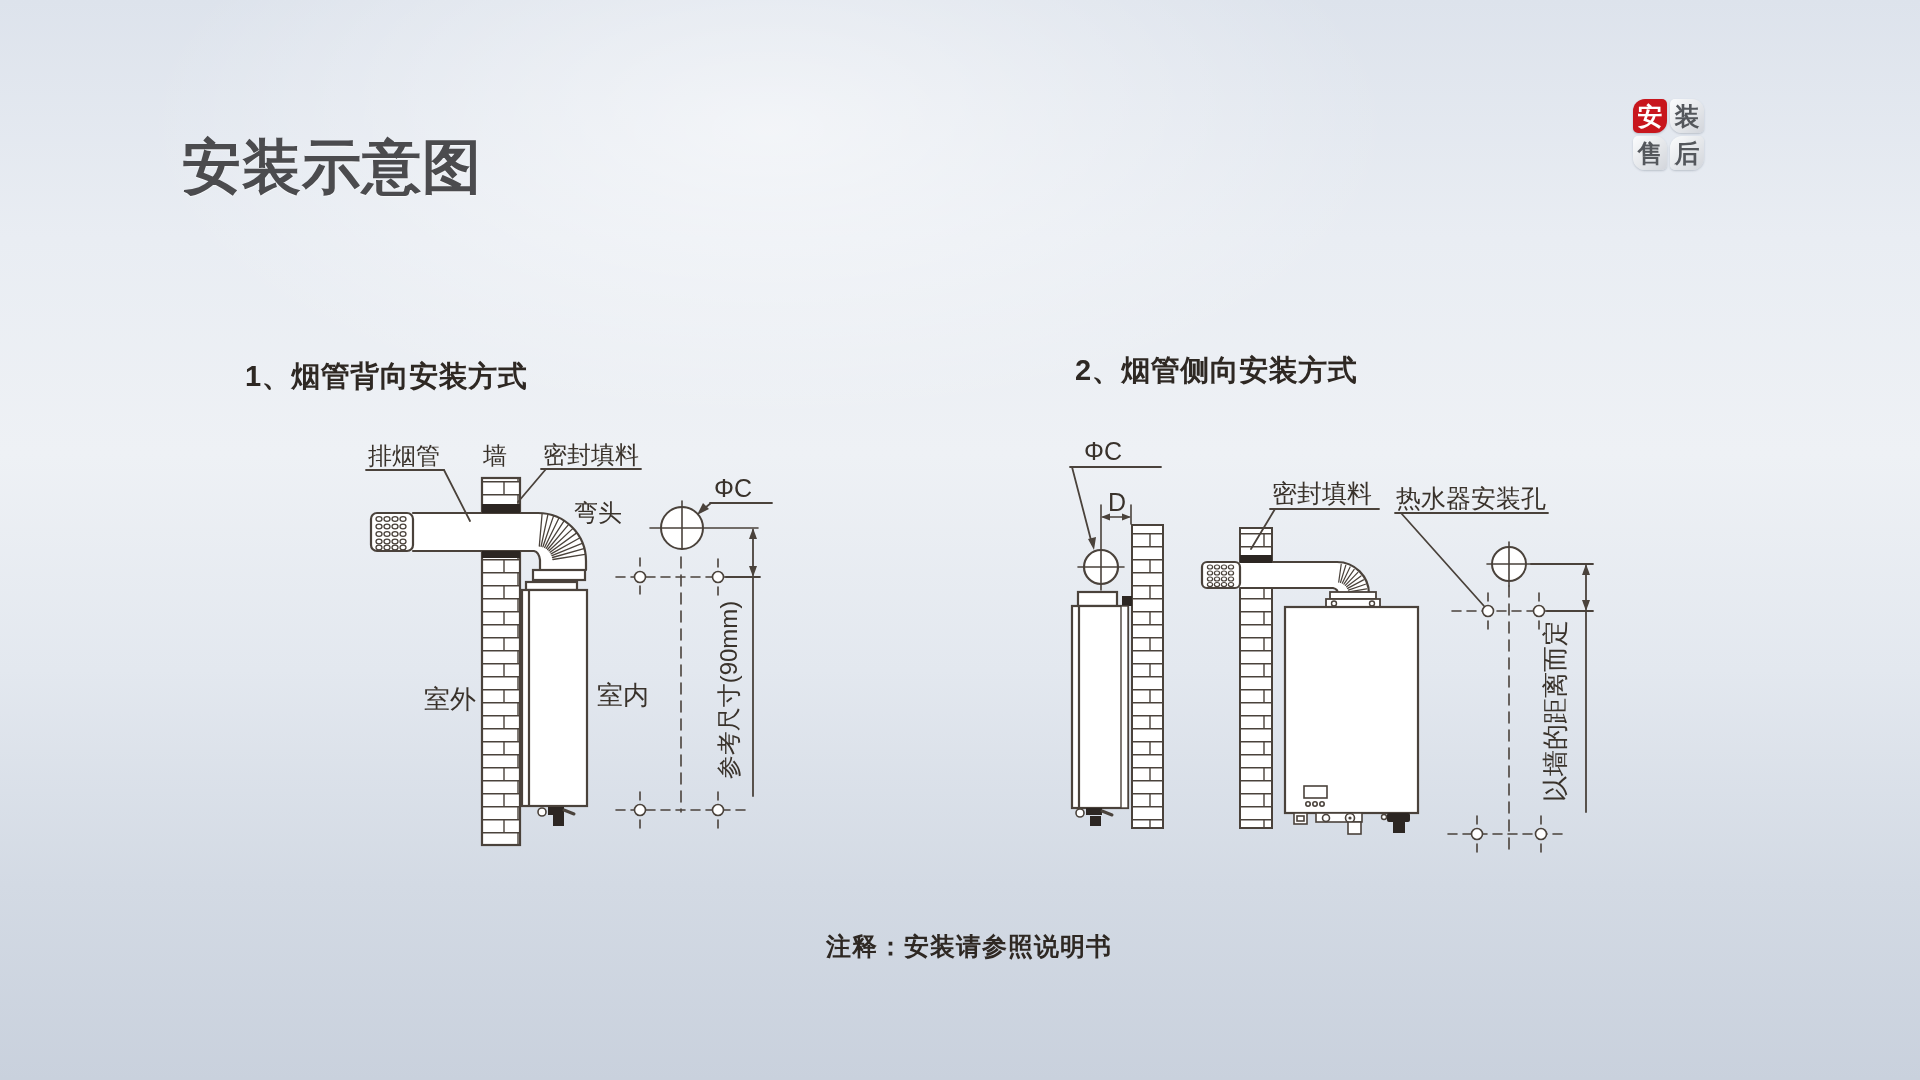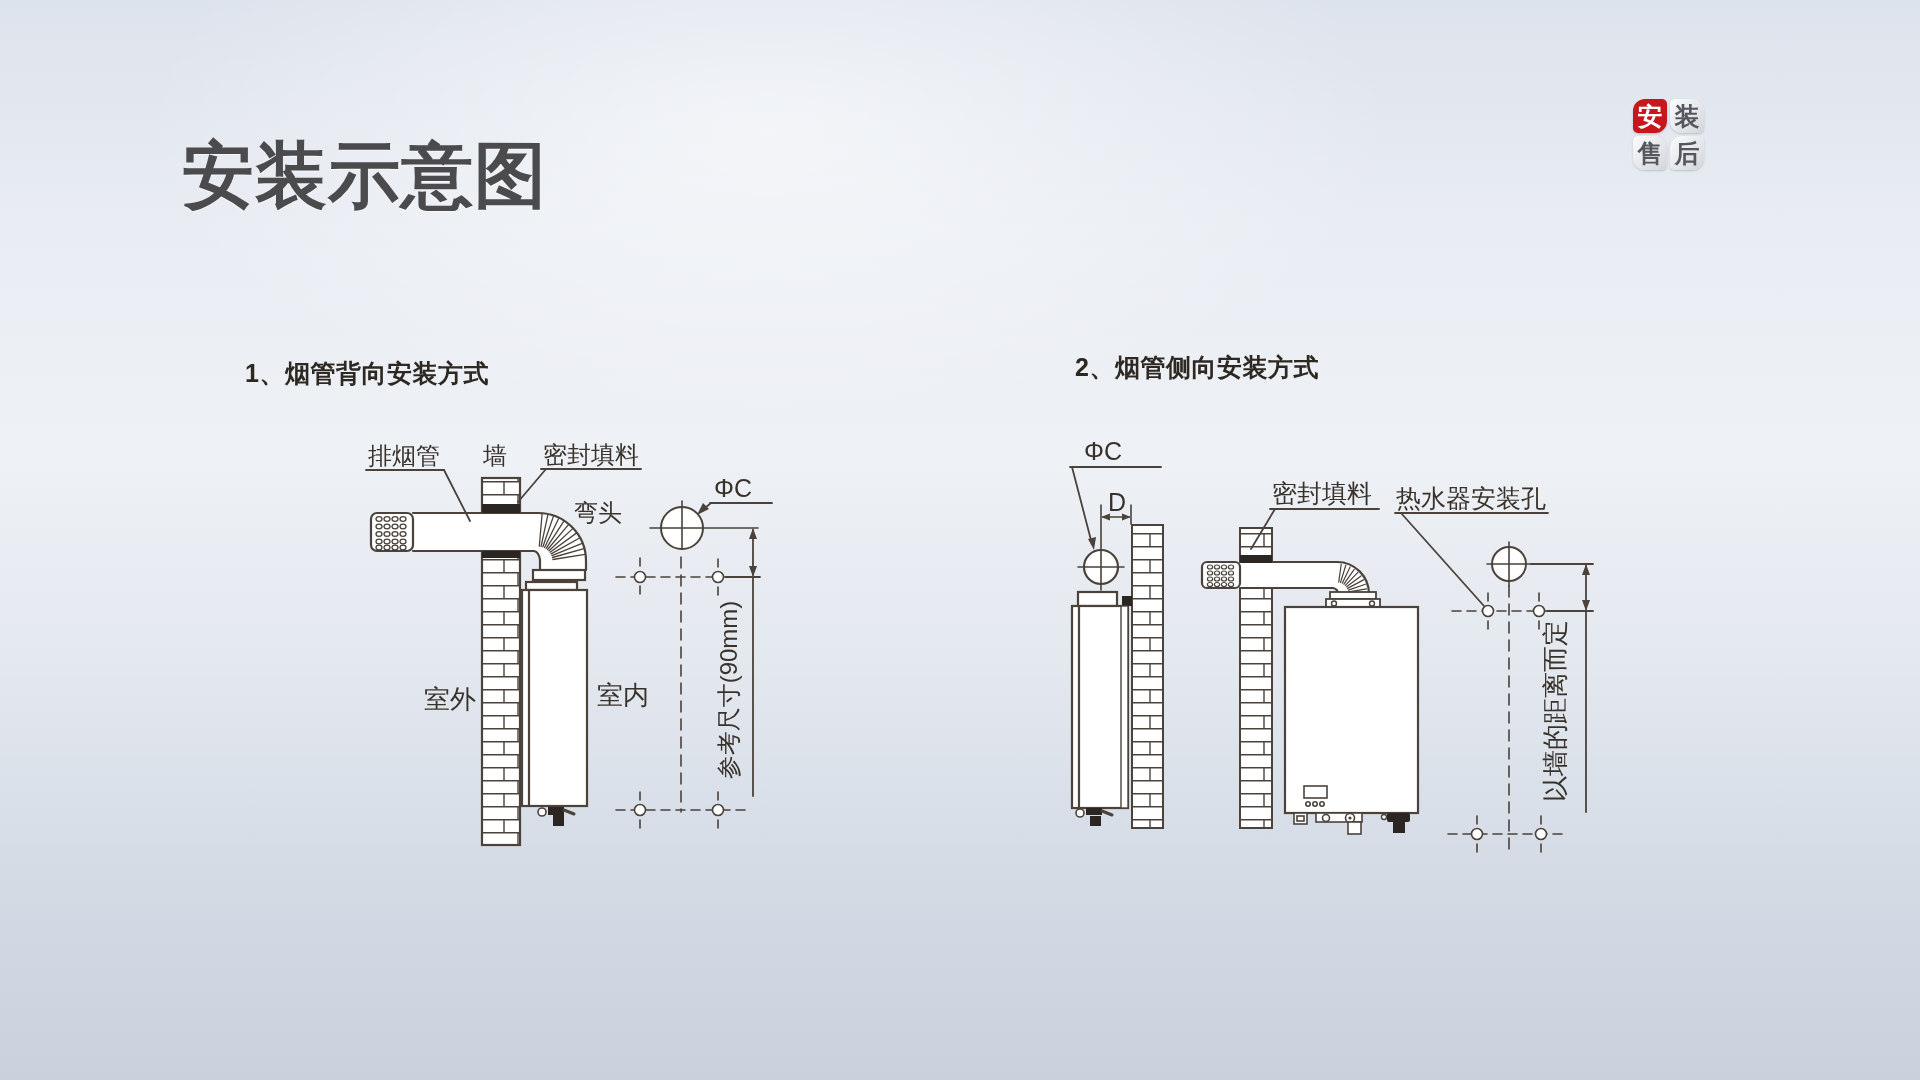--- a/index.html
+++ b/index.html
@@ -5,25 +5,25 @@
   html,body{margin:0;padding:0;}
   #stage{
     position:relative;width:1920px;height:1080px;overflow:hidden;
     font-family:"Liberation Sans","DejaVu Sans",sans-serif;
     background:
       radial-gradient(ellipse 900px 420px at 40% 12%, rgba(255,255,255,.55), rgba(255,255,255,0) 70%),
       linear-gradient(180deg,#dde3ec 0%,#e9edf3 22%,#eef1f5 42%,#e3e8ef 62%,#d3dae4 82%,#c9d1dd 100%);
   }
   #page-title{
     position:absolute;left:182px;top:128px;
-    font-size:72px;font-weight:800;color:#4b4b4e;letter-spacing:1px;
+    font-size:59px;font-weight:800;color:#4b4b4e;letter-spacing:1px;
     text-shadow:0 1px 1px rgba(255,255,255,.6);
   }
   .section-heading{
-    position:absolute;font-size:25px;font-weight:700;color:#2e2823;letter-spacing:.5px;
+    position:absolute;font-size:29px;font-weight:700;color:#2e2823;letter-spacing:.5px;
   }
   #heading-1{left:245px;top:357px;}
   #heading-2{left:1075px;top:351px;text-align:right;}
   #note-text{
     position:absolute;left:826px;top:930px;
     font-size:25px;font-weight:700;color:#2e2823;letter-spacing:1px;
   }
   
   #badge{position:absolute;left:1633px;top:99px;display:grid;
     grid-template-columns:34px 34px;grid-template-rows:34px 34px;gap:3px;}
@@ -60,20 +60,21 @@
     <div class="badge-tile tile-b">
         <span>售</span>
       </div>
     <div class="badge-tile tile-a">
         <span>后</span>
       </div>
   </div>
 
   <div id="heading-1" class="section-heading">1、烟管背向安装方式</div>
   <div id="heading-2" class="section-heading">2、烟管侧向安装方式</div>
+  <div id="note-text">注释：安装请参照说明书</div>
 
   <svg id="diagram-canvas" width="1920" height="1080" viewBox="0 0 1920 1080" fill="none" stroke-linecap="round">
     <defs>
       <pattern id="bricks" width="38" height="26" patternUnits="userSpaceOnUse">
         <rect width="38" height="26" fill="#ffffff"></rect>
         <path d="M0,0.7H38 M0,13.7H38 M24,0.7V13.7 M10,13.7V26" stroke="#4a423b" stroke-width="1.4"></path>
       </pattern>
     </defs>
 
     <g stroke="#4a423b">

